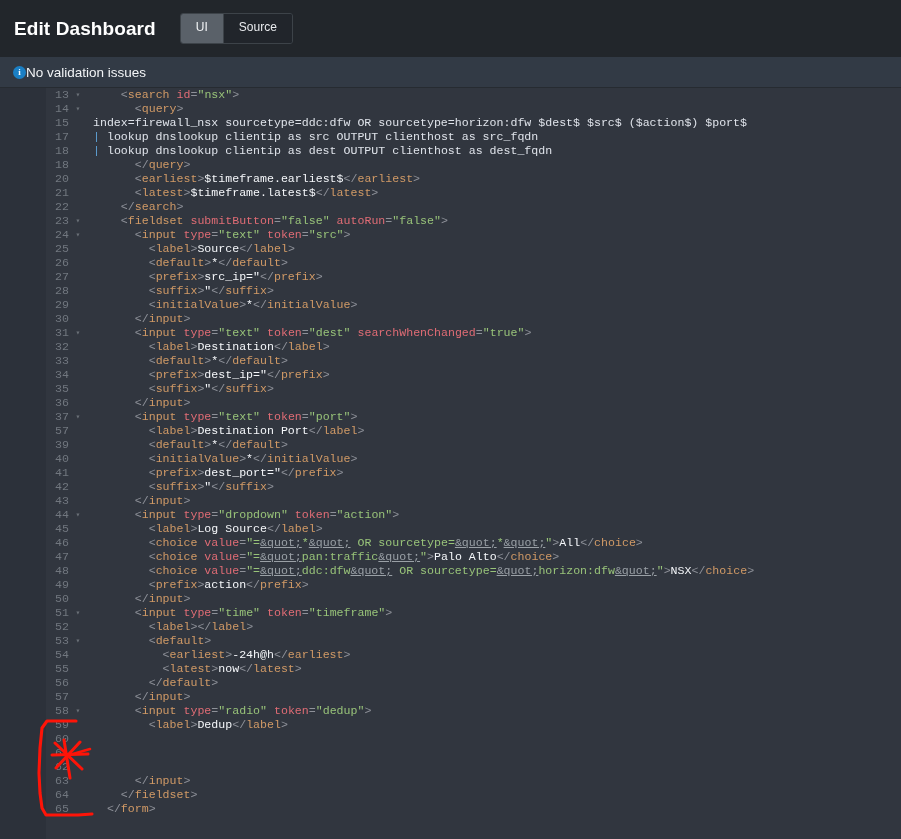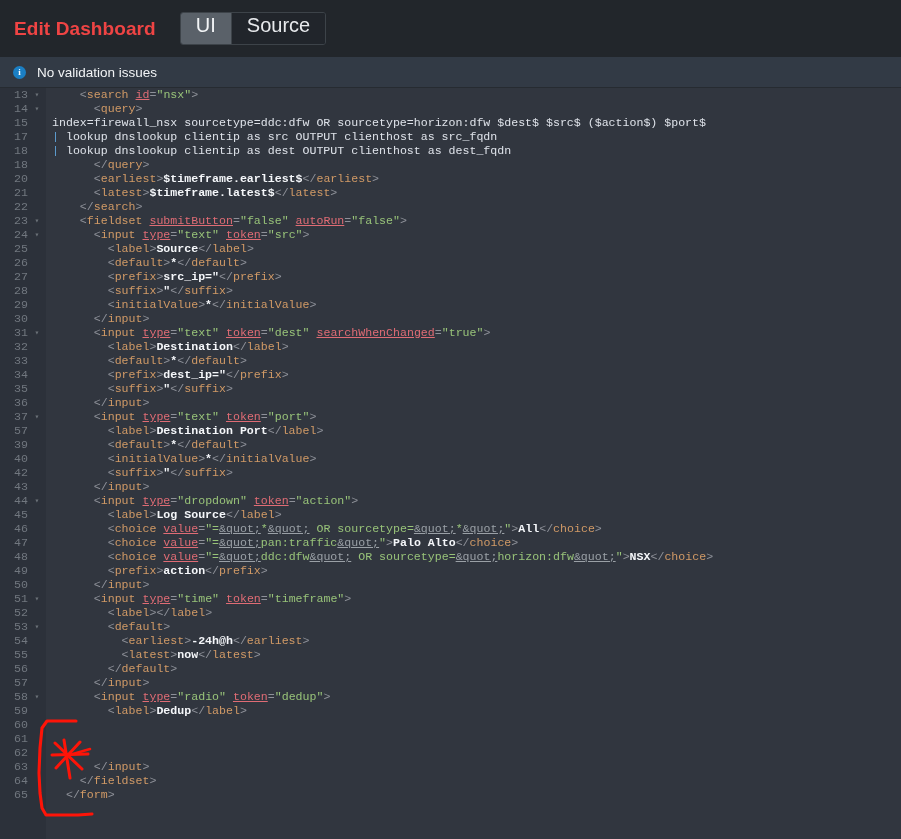--- a/index.html
+++ b/index.html
@@ -17,36 +17,36 @@
   
   .header {
     height: 57px;
     background: #22262b;
     display: flex;
     align-items: center;
     padding-left: 14px;
     box-sizing: border-box;
   }
   .page-title {
-    color: #ef4444;
+    color: #ffffff;
     font-size: 19px;
     font-weight: bold;
     letter-spacing: 0.1px;
     white-space: nowrap;
   }
   .tabgroup {
     display: flex;
     margin-left: 24px;
     border: 1px solid #3d4349;
     border-radius: 3px;
     overflow: hidden;
   }
   .tab {
-    font-size: 20px;
-    padding: 1px 15px 8px 15px;
+    font-size: 12px;
+    padding: 7px 15px 8px 15px;
     color: #e8eaed;
     background: #21252b;
     cursor: pointer;
     white-space: nowrap;
     line-height: 1.1;
   }
   .tab.raised {
     background: #5a6169;
     color: #f2f4f6;
   }
@@ -74,21 +74,20 @@
     font-weight: bold;
     font-family: "Liberation Serif", serif;
     display: flex;
     align-items: center;
     justify-content: center;
     flex: 0 0 auto;
   }
   .validation-text {
     color: #f2f4f6;
     font-size: 13.5px;
-    margin-left: 11px;
     white-space: nowrap;
   }
 
   
   .editor {
     position: relative;
     background: #31363f;
     height: 751px;
     overflow: hidden;
     font-family: "Liberation Mono", monospace;
@@ -96,20 +95,21 @@
   }
   .gutter-bg {
     position: absolute;
     left: 0; top: 0; bottom: 0;
     width: 46px;
     background: #2c313a;
   }
   .code-rows {
     position: relative;
     z-index: 2;
+    padding-left: 41px;
   }
   .row {
     height: 14px;
     line-height: 14px;
     display: flex;
     white-space: pre;
   }
   .ln {
     width: 30px;
     flex: 0 0 30px;
@@ -130,24 +130,24 @@
   .code {
     flex: 1 1 auto;
     padding-left: 8px;
     color: #abb2bf;
     overflow: visible;
   }
 
   
   .t-punc   { color: #8e9199; }
   .t-tag    { color: #d19a66; }
-  .t-attr   { color: #e06c75; text-decoration: underline; }
+  .t-attr   { color: #e06c75; }
   .t-val    { color: #98c379; }
   .t-ent    { color: #9aa0a6; text-decoration: underline; }
-  .t-text   { color: #f5f7fa; font-weight: bold; }
+  .t-text   { color: #f5f7fa; font-weight: normal; }
   .t-plain  { color: #dfe3ea; }
   .t-pipe   { color: #5e9fd4; }
 
   
   .annot {
     position: absolute;
     left: 0; top: 0;
     width: 901px;
     height: 751px;
     pointer-events: none;
@@ -193,20 +193,21 @@
       <div class="row"><div class="ln">31</div><div class="fold">▾</div><div class="code">      <span class="t-punc">&lt;</span><span class="t-tag">input</span><span class="t-plain"> </span><span class="t-attr">type</span><span class="t-punc">=</span><span class="t-val">"text"</span><span class="t-plain"> </span><span class="t-attr">token</span><span class="t-punc">=</span><span class="t-val">"dest"</span><span class="t-plain"> </span><span class="t-attr">searchWhenChanged</span><span class="t-punc">=</span><span class="t-val">"true"</span><span class="t-punc">&gt;</span></div></div>
       <div class="row"><div class="ln">32</div><div class="fold"></div><div class="code">        <span class="t-punc">&lt;</span><span class="t-tag">label</span><span class="t-punc">&gt;</span><span class="t-text">Destination</span><span class="t-punc">&lt;/</span><span class="t-tag">label</span><span class="t-punc">&gt;</span></div></div>
       <div class="row"><div class="ln">33</div><div class="fold"></div><div class="code">        <span class="t-punc">&lt;</span><span class="t-tag">default</span><span class="t-punc">&gt;</span><span class="t-text">*</span><span class="t-punc">&lt;/</span><span class="t-tag">default</span><span class="t-punc">&gt;</span></div></div>
       <div class="row"><div class="ln">34</div><div class="fold"></div><div class="code">        <span class="t-punc">&lt;</span><span class="t-tag">prefix</span><span class="t-punc">&gt;</span><span class="t-text">dest_ip="</span><span class="t-punc">&lt;/</span><span class="t-tag">prefix</span><span class="t-punc">&gt;</span></div></div>
       <div class="row"><div class="ln">35</div><div class="fold"></div><div class="code">        <span class="t-punc">&lt;</span><span class="t-tag">suffix</span><span class="t-punc">&gt;</span><span class="t-text">"</span><span class="t-punc">&lt;/</span><span class="t-tag">suffix</span><span class="t-punc">&gt;</span></div></div>
       <div class="row"><div class="ln">36</div><div class="fold"></div><div class="code">      <span class="t-punc">&lt;/</span><span class="t-tag">input</span><span class="t-punc">&gt;</span></div></div>
       <div class="row"><div class="ln">37</div><div class="fold">▾</div><div class="code">      <span class="t-punc">&lt;</span><span class="t-tag">input</span><span class="t-plain"> </span><span class="t-attr">type</span><span class="t-punc">=</span><span class="t-val">"text"</span><span class="t-plain"> </span><span class="t-attr">token</span><span class="t-punc">=</span><span class="t-val">"port"</span><span class="t-punc">&gt;</span></div></div>
       <div class="row"><div class="ln">57</div><div class="fold"></div><div class="code">        <span class="t-punc">&lt;</span><span class="t-tag">label</span><span class="t-punc">&gt;</span><span class="t-text">Destination Port</span><span class="t-punc">&lt;/</span><span class="t-tag">label</span><span class="t-punc">&gt;</span></div></div>
       <div class="row"><div class="ln">39</div><div class="fold"></div><div class="code">        <span class="t-punc">&lt;</span><span class="t-tag">default</span><span class="t-punc">&gt;</span><span class="t-text">*</span><span class="t-punc">&lt;/</span><span class="t-tag">default</span><span class="t-punc">&gt;</span></div></div>
       <div class="row"><div class="ln">40</div><div class="fold"></div><div class="code">        <span class="t-punc">&lt;</span><span class="t-tag">initialValue</span><span class="t-punc">&gt;</span><span class="t-text">*</span><span class="t-punc">&lt;/</span><span class="t-tag">initialValue</span><span class="t-punc">&gt;</span></div></div>
+      <div class="row"><div class="ln">41</div><div class="fold"></div><div class="code">        <span class="t-punc">&lt;</span><span class="t-tag">prefix</span><span class="t-punc">&gt;</span><span class="t-text">dest_port="</span><span class="t-punc">&lt;/</span><span class="t-tag">prefix</span><span class="t-punc">&gt;</span></div></div>
       <div class="row"><div class="ln">42</div><div class="fold"></div><div class="code">        <span class="t-punc">&lt;</span><span class="t-tag">suffix</span><span class="t-punc">&gt;</span><span class="t-text">"</span><span class="t-punc">&lt;/</span><span class="t-tag">suffix</span><span class="t-punc">&gt;</span></div></div>
       <div class="row"><div class="ln">43</div><div class="fold"></div><div class="code">      <span class="t-punc">&lt;/</span><span class="t-tag">input</span><span class="t-punc">&gt;</span></div></div>
       <div class="row"><div class="ln">44</div><div class="fold">▾</div><div class="code">      <span class="t-punc">&lt;</span><span class="t-tag">input</span><span class="t-plain"> </span><span class="t-attr">type</span><span class="t-punc">=</span><span class="t-val">"dropdown"</span><span class="t-plain"> </span><span class="t-attr">token</span><span class="t-punc">=</span><span class="t-val">"action"</span><span class="t-punc">&gt;</span></div></div>
       <div class="row"><div class="ln">45</div><div class="fold"></div><div class="code">        <span class="t-punc">&lt;</span><span class="t-tag">label</span><span class="t-punc">&gt;</span><span class="t-text">Log Source</span><span class="t-punc">&lt;/</span><span class="t-tag">label</span><span class="t-punc">&gt;</span></div></div>
       <div class="row"><div class="ln">46</div><div class="fold"></div><div class="code">        <span class="t-punc">&lt;</span><span class="t-tag">choice</span><span class="t-plain"> </span><span class="t-attr">value</span><span class="t-punc">=</span><span class="t-val">"=</span><span class="t-ent">&amp;quot;</span><span class="t-val">*</span><span class="t-ent">&amp;quot;</span><span class="t-val"> OR sourcetype=</span><span class="t-ent">&amp;quot;</span><span class="t-val">*</span><span class="t-ent">&amp;quot;</span><span class="t-val">"</span><span class="t-punc">&gt;</span><span class="t-text">All</span><span class="t-punc">&lt;/</span><span class="t-tag">choice</span><span class="t-punc">&gt;</span></div></div>
       <div class="row"><div class="ln">47</div><div class="fold"></div><div class="code">        <span class="t-punc">&lt;</span><span class="t-tag">choice</span><span class="t-plain"> </span><span class="t-attr">value</span><span class="t-punc">=</span><span class="t-val">"=</span><span class="t-ent">&amp;quot;</span><span class="t-val">pan:traffic</span><span class="t-ent">&amp;quot;</span><span class="t-val">"</span><span class="t-punc">&gt;</span><span class="t-text">Palo Alto</span><span class="t-punc">&lt;/</span><span class="t-tag">choice</span><span class="t-punc">&gt;</span></div></div>
       <div class="row"><div class="ln">48</div><div class="fold"></div><div class="code">        <span class="t-punc">&lt;</span><span class="t-tag">choice</span><span class="t-plain"> </span><span class="t-attr">value</span><span class="t-punc">=</span><span class="t-val">"=</span><span class="t-ent">&amp;quot;</span><span class="t-val">ddc:dfw</span><span class="t-ent">&amp;quot;</span><span class="t-val"> OR sourcetype=</span><span class="t-ent">&amp;quot;</span><span class="t-val">horizon:dfw</span><span class="t-ent">&amp;quot;</span><span class="t-val">"</span><span class="t-punc">&gt;</span><span class="t-text">NSX</span><span class="t-punc">&lt;/</span><span class="t-tag">choice</span><span class="t-punc">&gt;</span></div></div>
       <div class="row"><div class="ln">49</div><div class="fold"></div><div class="code">        <span class="t-punc">&lt;</span><span class="t-tag">prefix</span><span class="t-punc">&gt;</span><span class="t-text">action</span><span class="t-punc">&lt;/</span><span class="t-tag">prefix</span><span class="t-punc">&gt;</span></div></div>
       <div class="row"><div class="ln">50</div><div class="fold"></div><div class="code">      <span class="t-punc">&lt;/</span><span class="t-tag">input</span><span class="t-punc">&gt;</span></div></div>
       <div class="row"><div class="ln">51</div><div class="fold">▾</div><div class="code">      <span class="t-punc">&lt;</span><span class="t-tag">input</span><span class="t-plain"> </span><span class="t-attr">type</span><span class="t-punc">=</span><span class="t-val">"time"</span><span class="t-plain"> </span><span class="t-attr">token</span><span class="t-punc">=</span><span class="t-val">"timeframe"</span><span class="t-punc">&gt;</span></div></div>

